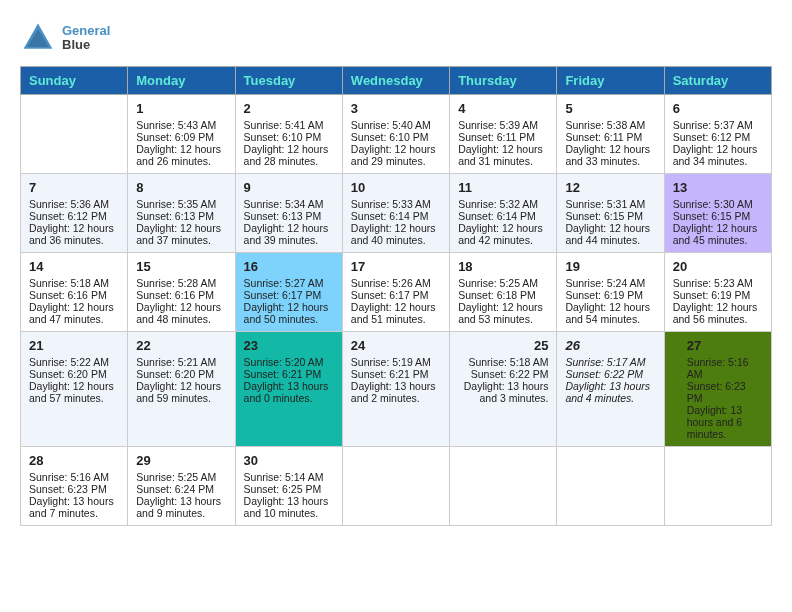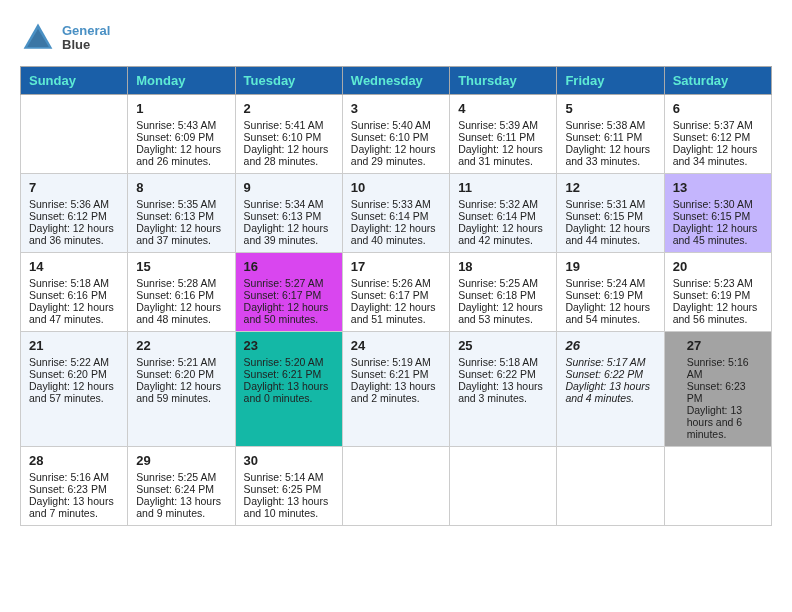--- a/index.html
+++ b/index.html
@@ -206,21 +206,21 @@
           <div>Sunrise: 5:18 AM</div>
           <div>Sunset: 6:16 PM</div>
           <div>Daylight: 12 hours and 47 minutes.</div>
         </td>
         <td style="background: rgb(255, 255, 255);">
           <span class="day-num">15</span>
           <div>Sunrise: 5:28 AM</div>
           <div>Sunset: 6:16 PM</div>
           <div>Daylight: 12 hours and 48 minutes.</div>
         </td>
-        <td style="background: #d946ef;">
+        <td style="background: #7dd3fc;">
           <span class="day-num">16</span>
           <div>Sunrise: 5:27 AM</div>
           <div>Sunset: 6:17 PM</div>
           <div>Daylight: 12 hours and 50 minutes.</div>
         </td>
         <td style="background: rgb(255, 255, 255);">
           <span class="day-num">17</span>
           <div>Sunrise: 5:26 AM</div>
           <div>Sunset: 6:17 PM</div>
           <div>Daylight: 12 hours and 51 minutes.</div>
@@ -262,33 +262,33 @@
           <div>Sunrise: 5:20 AM</div>
           <div>Sunset: 6:21 PM</div>
           <div>Daylight: 13 hours and 0 minutes.</div>
         </td>
         <td style="background: rgb(240, 245, 251);">
           <span class="day-num">24</span>
           <div>Sunrise: 5:19 AM</div>
           <div>Sunset: 6:21 PM</div>
           <div>Daylight: 13 hours and 2 minutes.</div>
         </td>
-        <td style="background: rgb(240, 245, 251);">
+        <td style="background: rgb(240, 245, 251); text-align: right;">
           <span class="day-num">25</span>
           <div>Sunrise: 5:18 AM</div>
           <div>Sunset: 6:22 PM</div>
           <div>Daylight: 13 hours and 3 minutes.</div>
         </td>
         <td style="background: rgb(240, 245, 251); font-style: italic;">
           <span class="day-num">26</span>
           <div>Sunrise: 5:17 AM</div>
           <div>Sunset: 6:22 PM</div>
           <div>Daylight: 13 hours and 4 minutes.</div>
         </td>
-        <td style="background: #a3a3a3; padding-left: 22px;">
+        <td style="background: #4d7c0f; padding-left: 22px;">
           <span class="day-num">27</span>
           <div>Sunrise: 5:16 AM</div>
           <div>Sunset: 6:23 PM</div>
           <div>Daylight: 13 hours and 6 minutes.</div>
         </td>
       </tr>
       <tr>
         <td style="background: rgb(255, 255, 255);">
           <span class="day-num">28</span>
           <div>Sunrise: 5:16 AM</div>

